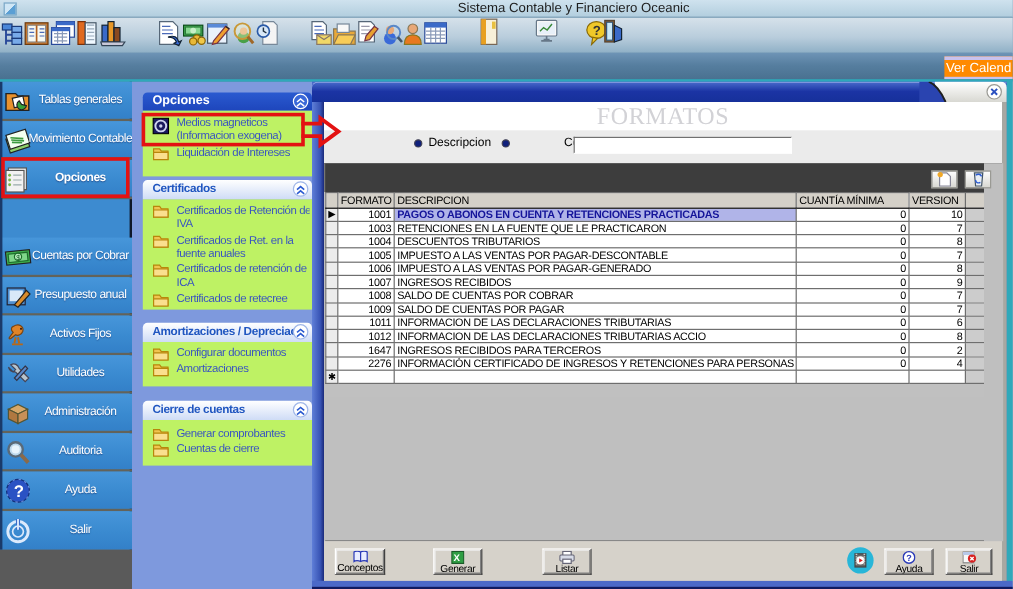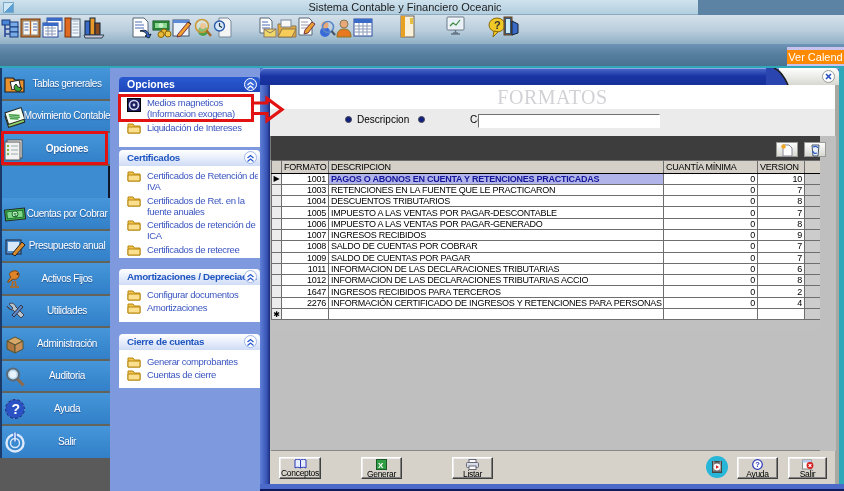--- a/index.html
+++ b/index.html
@@ -1,21 +1,21 @@
 <!DOCTYPE html>
 <html><head>
 <meta charset="utf-8">
 <style>
 * { margin:0; padding:0; box-sizing:border-box; }
 html,body { width:844px; height:491px; overflow:hidden; font-family:"Liberation Sans", sans-serif; }
 #app { position:relative; width:844px; height:491px; background:#5c82a4; }
 .abs { position:absolute; }
 
 
-#titlebar { left:0; top:0; width:698px; height:15px;
+#titlebar { left:0; top:0; width:844px; height:15px;
   background:linear-gradient(#cfe2ee,#b2cede); border-bottom:1px solid #8aaabf;
   font-size:11px; color:#1d1d1d; text-align:center; line-height:15px; padding-left:112px; }
 #titleicon { left:3px; top:2px; width:11px; height:11px;
   background:linear-gradient(135deg,#cfe6f5 0 50%, #5b9fd4 50% 100%); border:1px solid #7aa8c8; }
 
 
 #toolbar { left:0; top:15px; width:844px; height:29px;
   background:linear-gradient(#d5e1ea,#b9cddc 55%,#8fb0c6); }
 
 
@@ -42,21 +42,21 @@
 
 #taskpane { left:110px; top:68px; width:150px; height:423px; background:#7e99dd; }
 .tpsec { position:absolute; left:9px; width:141px; }
 .tphead1 { height:15px; background:linear-gradient(#2a5ad0,#1e46bc);
   border-radius:4px 4px 0 0; color:#fff; font-weight:bold; font-size:10.5px;
   line-height:15px; padding-left:8px; position:relative; }
 .tphead2 { height:16px; background:linear-gradient(#ffffff,#cfdcf6);
   border-radius:4px 4px 0 0; color:#2056c0; font-weight:bold; font-size:9.8px;
   letter-spacing:-0.3px; line-height:16px; padding-left:8px; position:relative;
   white-space:nowrap; overflow:hidden; }
-.tpbody { background:#ffffff; padding:3px 2px 4px 6px; }
+.tpbody { background:#bef264; padding:3px 2px 4px 6px; }
 .chev { position:absolute; right:3px; top:1px; width:13px; height:13px;
   border-radius:50%; background:#fff; border:1px solid #9fb6e8;
   color:#2a5ad0; font-size:8px; line-height:12px; text-align:center; font-weight:bold; }
 .chev1 { background:#3a68d8; color:#fff; border:1px solid #fff; }
 .tpitem { position:relative; padding:1px 0 1px 22px; color:#3a55c0; font-size:9.5px; letter-spacing:-0.35px; line-height:11.3px; white-space:nowrap; overflow:hidden; }
 .tpitem .fold { position:absolute; left:2px; top:1px; }
 
 
 #win { left:260px; top:67px; width:579px; height:424px;
   background:#4b69c8; }

